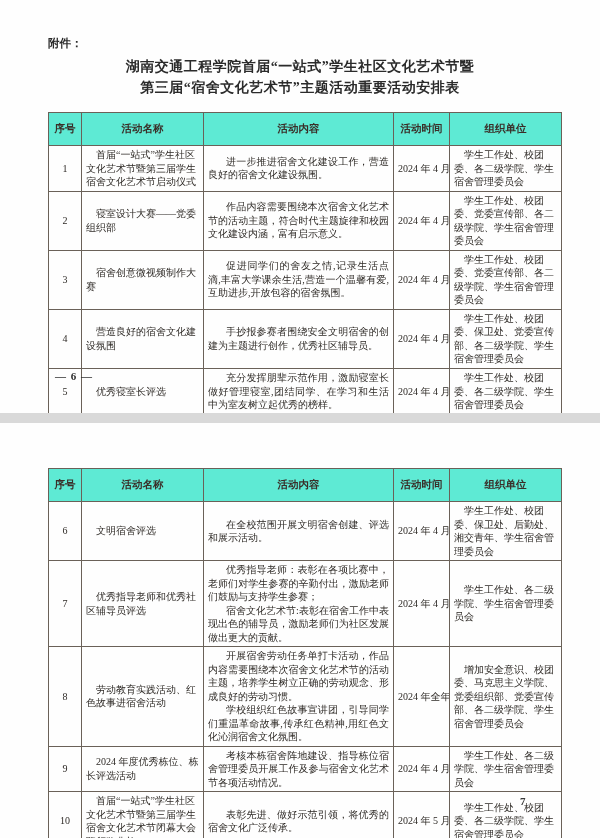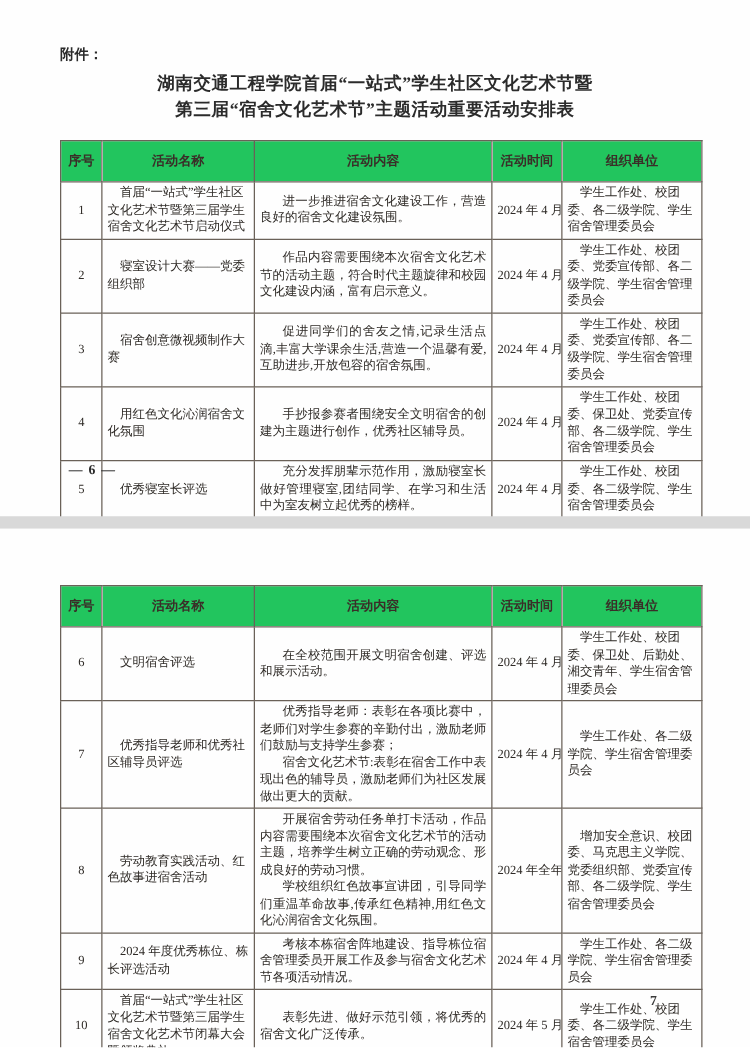--- a/index.html
+++ b/index.html
@@ -24,21 +24,21 @@
     border:1.5px solid #5d554e;
   }
   .page1 table.doc-table { top:112px; }
   .page2 table.doc-table { top:45px; }
 
   .doc-table th, .doc-table td {
     border:1px solid #6a6158;
     overflow:hidden;
   }
   .doc-table th {
-    background:#22c55e; font-size:10.5px; font-weight:bold; color:#3a2e28;
+    background:#5eead4; font-size:10.5px; font-weight:bold; color:#3a2e28;
     height:28px; padding:2px; text-align:center;
   }
   .doc-table td { font-size:10px; line-height:1.35; vertical-align:middle; padding:2px 4px; color:#2e2a26; }
   .cell-no   { text-align:center; }
   .cell-name { text-align:left; text-indent:1em; padding:2px 5px 2px 5px; }
   .cell-content p { margin:0; text-indent:1.8em; text-align:justify; }
   .cell-time { text-align:center; white-space:nowrap; font-size:9.5px; }
   .cell-org  { text-align:left; text-indent:1em; padding:2px 5px 2px 5px; }
 
   
@@ -114,21 +114,21 @@
             <td class="cell-no">3</td>
             <td class="cell-name">宿舍创意微视频制作大赛</td>
             <td class="cell-content">
               <p>促进同学们的舍友之情,记录生活点滴,丰富大学课余生活,营造一个温馨有爱,互助进步,开放包容的宿舍氛围。</p>
             </td>
             <td class="cell-time">2024 年 4 月</td>
             <td class="cell-org">学生工作处、校团委、党委宣传部、各二级学院、学生宿舍管理委员会</td>
           </tr>
           <tr>
             <td class="cell-no">4</td>
-            <td class="cell-name">用红色文化沁润宿舍文化氛围</td>
+            <td class="cell-name">营造良好的宿舍文化建设氛围</td>
             <td class="cell-content">
               <p>手抄报参赛者围绕安全文明宿舍的创建为主题进行创作，优秀社区辅导员。</p>
             </td>
             <td class="cell-time">2024 年 4 月</td>
             <td class="cell-org">学生工作处、校团委、保卫处、党委宣传部、各二级学院、学生宿舍管理委员会</td>
           </tr>
           <tr>
             <td class="cell-no">5</td>
             <td class="cell-name">优秀寝室长评选</td>
             <td class="cell-content">

